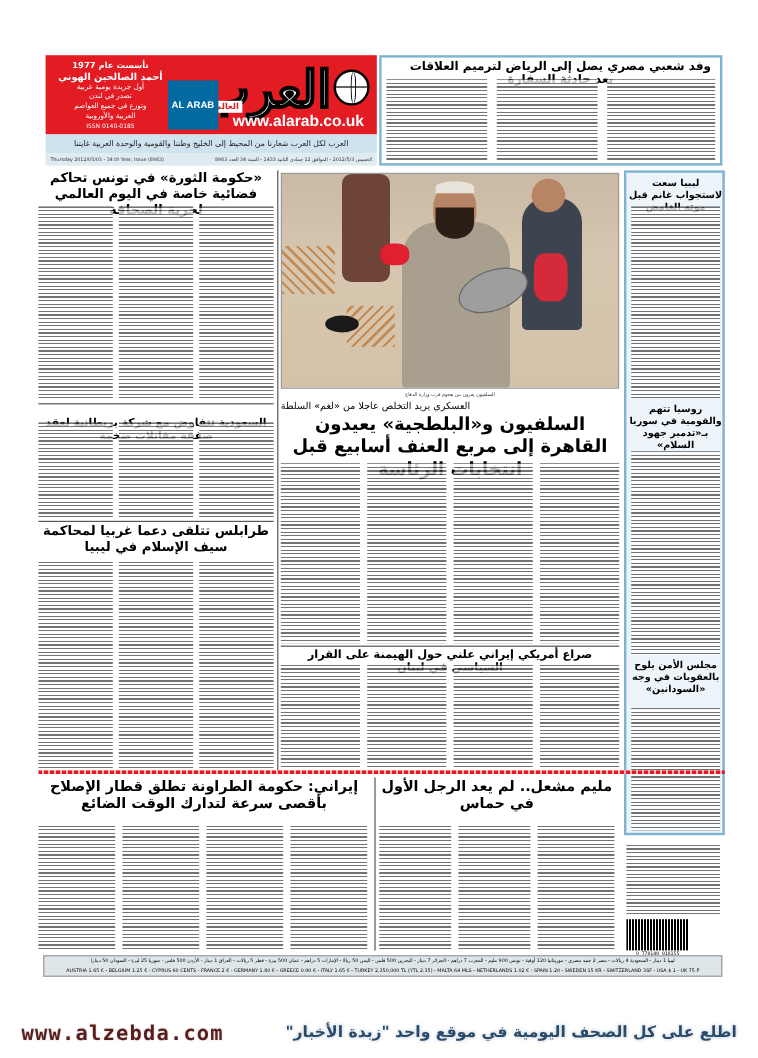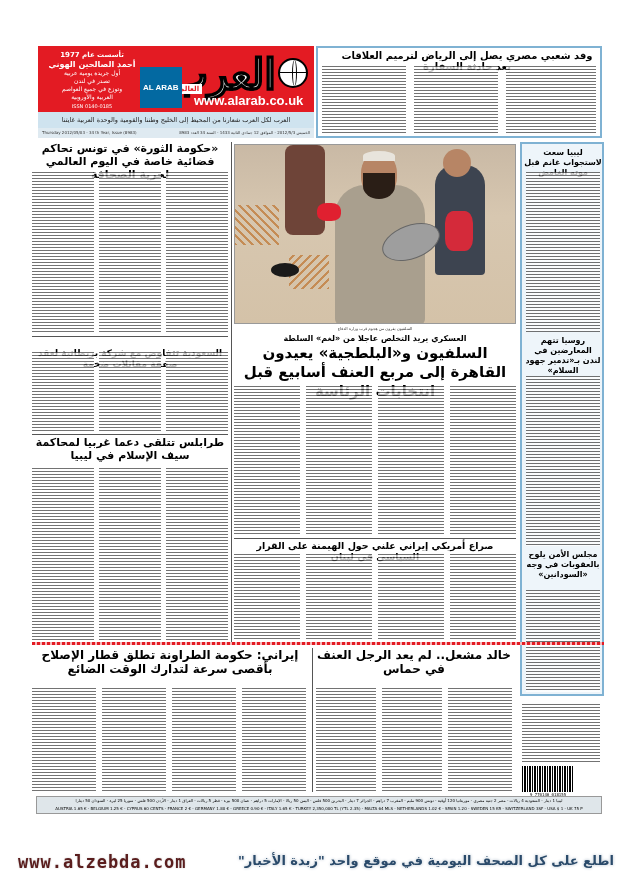--- a/index.html
+++ b/index.html
@@ -58,21 +58,21 @@
   .photo .p2 { position: absolute; left: 200px; top: 20px; width: 50px; height: 110px; background: #3d4450; border-radius: 20px 20px 4px 4px; }
   .photo .p2h { position: absolute; left: 208px; top: 4px; width: 28px; height: 28px; background: #b78565; border-radius: 50%; }
   .photo .red1 { position: absolute; left: 82px; top: 58px; width: 24px; height: 18px; background: #e02030; border-radius: 40%; }
   .photo .red2 { position: absolute; left: 210px; top: 66px; width: 28px; height: 40px; background: #d42a3a; border-radius: 30%; }
   .photo .p3 { position: absolute; left: 50px; top: 0; width: 40px; height: 90px; background: #6e4438; border-radius: 8px; }
   .photo .cage { position: absolute; left: 0; top: 60px; width: 44px; height: 40px; background: repeating-linear-gradient(45deg, #c58c55 0, #c58c55 2px, transparent 2px, transparent 6px); }
   .photo .cage2 { position: absolute; left: 54px; top: 110px; width: 40px; height: 34px; background: repeating-linear-gradient(-45deg, #c58c55 0, #c58c55 2px, transparent 2px, transparent 6px); }
   .photo .bird { position: absolute; left: 36px; top: 118px; width: 28px; height: 14px; background: #1a1a1a; border-radius: 50%; }
 
   .caption { position: absolute; left: 202px; top: 282px; width: 282px; font-size: 4px; text-align: center; direction: rtl; color: #333; }
-  .kicker { position: absolute; left: 202px; top: 290px; width: 282px; font-size: 8px; font-weight: bold; text-align: center; direction: rtl; }
+  .kicker { position: absolute; left: 202px; top: 290px; width: 282px; font-size: 8px; font-weight: normal; text-align: left; direction: rtl; }
   .main-head { left: 202px; top: 300px; width: 282px; font-size: 15px; line-height: 1.25; }
 
   .h-lebanon { left: 202px; top: 496px; width: 282px; font-size: 9.5px; }
 
   
   .right-col { position: absolute; left: 488px; top: 98px; width: 84px; height: 554px; border: 2px solid #7fb2d3; background: #eef5fa; }
   .h-right { position: absolute; left: 2px; width: 78px; font-size: 8px; font-weight: bold; text-align: center; direction: rtl; line-height: 1.25; }
 
   
   .h-bottom-l { left: 0; top: 604px; width: 276px; font-size: 12px; }
@@ -171,35 +171,35 @@
 
   <div class="headline h-lebanon">صراع أمريكي إيراني علني حول الهيمنة على القرار السياسي في لبنان</div>
   <div class="textcol" style="left:202px;top:510px;width:66px;height:86px;"></div>
   <div class="textcol" style="left:274px;top:510px;width:66px;height:86px;"></div>
   <div class="textcol" style="left:346px;top:510px;width:66px;height:86px;"></div>
   <div class="textcol" style="left:418px;top:510px;width:66px;height:86px;"></div>
 
   <div class="right-col">
     <div class="h-right" style="top:4px;">ليبيا سعت لاستجواب غانم قبل موته الغامض</div>
     <div class="textcol" style="left:4px;top:28px;width:74px;height:160px;"></div>
-    <div class="h-right" style="top:192px;">روسيا تتهم المعارضين في لندن بـ«تدمير جهود السلام»</div>
+    <div class="h-right" style="top:192px;">روسيا تتهم والقومية في سوريا بـ«تدمير جهود السلام»</div>
     <div class="textcol" style="left:4px;top:232px;width:74px;height:170px;"></div>
     <div class="h-right" style="top:406px;">مجلس الأمن يلوح بالعقوبات في وجه «السودانين»</div>
     <div class="textcol" style="left:4px;top:446px;width:74px;height:102px;"></div>
   </div>
 
   <div class="rule-red" style="left:0;top:598px;width:572px;"></div>
   <div class="headline h-bottom-l">إيراني: حكومة الطراونة تطلق قطار الإصلاح بأقصى سرعة لتدارك الوقت الضائع</div>
   <div class="textcol" style="left:0;top:644px;width:64px;height:104px;"></div>
   <div class="textcol" style="left:70px;top:644px;width:64px;height:104px;"></div>
   <div class="textcol" style="left:140px;top:644px;width:64px;height:104px;"></div>
   <div class="textcol" style="left:210px;top:644px;width:64px;height:104px;"></div>
   <div class="rule-v" style="left:280px;top:604px;height:144px;"></div>
 
-  <div class="headline h-bottom-r">خالد مشعل.. لم يعد الرجل العنف في حماس</div>
+  <div class="headline h-bottom-r">مليم مشعل.. لم يعد الرجل الأول في حماس</div>
   <div class="textcol" style="left:284px;top:644px;width:60px;height:104px;"></div>
   <div class="textcol" style="left:350px;top:644px;width:60px;height:104px;"></div>
   <div class="textcol" style="left:416px;top:644px;width:64px;height:104px;"></div>
   <div class="textcol" style="left:490px;top:660px;width:78px;height:60px;"></div>
 
   <div class="barcode"></div>
   <div class="barcode-num">9 770140 018155</div>
 
   <div class="price-bar">
     <div class="ar">ليبيا 1 دينار - السعودية 4 ريالات - مصر 2 جنيه مصري - موريتانيا 120 أوقية - تونس 900 مليم - المغرب 7 دراهم - الجزائر 7 دينار - البحرين 500 فلس - اليمن 50 ريالا - الإمارات 5 دراهم - عمان 500 بيزة - قطر 5 ريالات - العراق 1 دينار - الأردن 500 فلس - سوريا 25 ليرة - السودان 50 دينارا</div>

